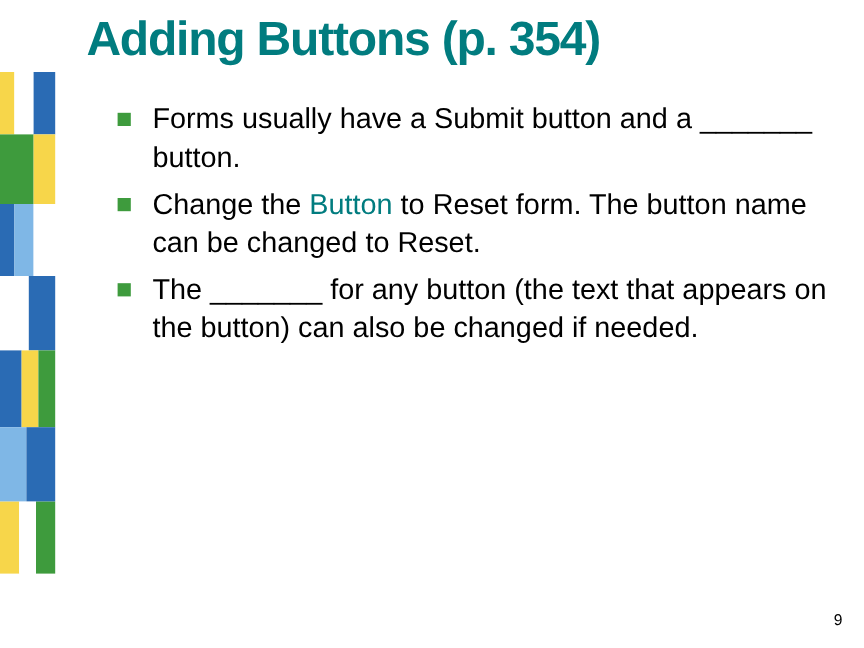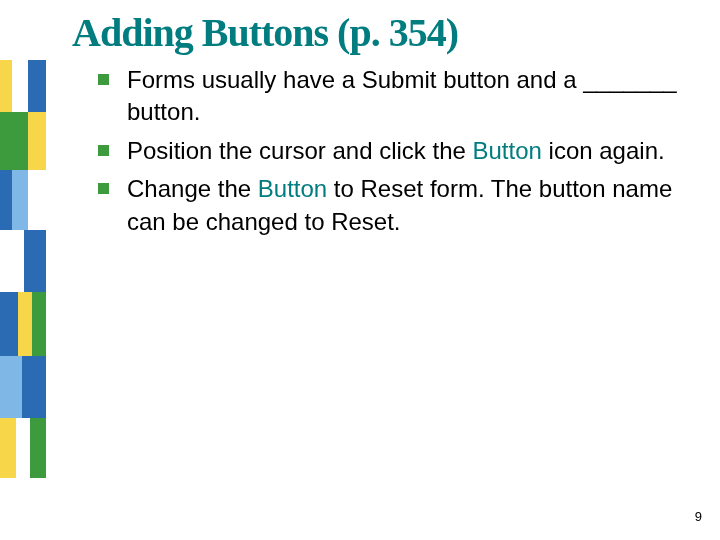--- a/index.html
+++ b/index.html
@@ -14,30 +14,30 @@
   }
   .slide {
     position: relative;
     width: 720px;
     height: 540px;
   }
   .title {
     position: absolute;
     top: 12px;
     left: 72px;
-    font-family: Liberation Serif, serif;
+    font-family: Liberation Sans, sans-serif;
     font-weight: 900;
     font-size: 40px;
     letter-spacing: -1px;
     color: #017c7f;
     line-height: 1.05;
   }
   .body {
     position: absolute;
-    top: 64px;
+    top: 84px;
     left: 98px;
     width: 600px;
   }
   .item {
     display: flex;
     align-items: flex-start;
     margin-bottom: 6px;
   }
   .bullet {
     flex: 0 0 auto;
@@ -103,23 +103,23 @@
 
   <div class="title">Adding Buttons (p. 354)</div>
 
   <div class="body" id="body">
       <div class="item">
         <div class="bullet"></div>
         <div class="text">Forms usually have a Submit button and a _______ button.</div>
       </div>
       <div class="item">
         <div class="bullet"></div>
-        <div class="text">Position the cursor and click the <span class="kw">Button</span> icon again.</div>
+        <div class="text">Change the <span class="kw">Button</span> to Reset form. The button name can be changed to Reset.</div>
       </div>
       <div class="item">
         <div class="bullet"></div>
-        <div class="text">Change the <span class="kw">Button</span> to Reset form. The button name can be changed to Reset.</div>
+        <div class="text">The _______ for any button (the text that appears on the button) can also be changed if needed.</div>
       </div>
     </div>
 
   <div class="pagenum">9</div>
 
 </div>
 
 </body></html>

